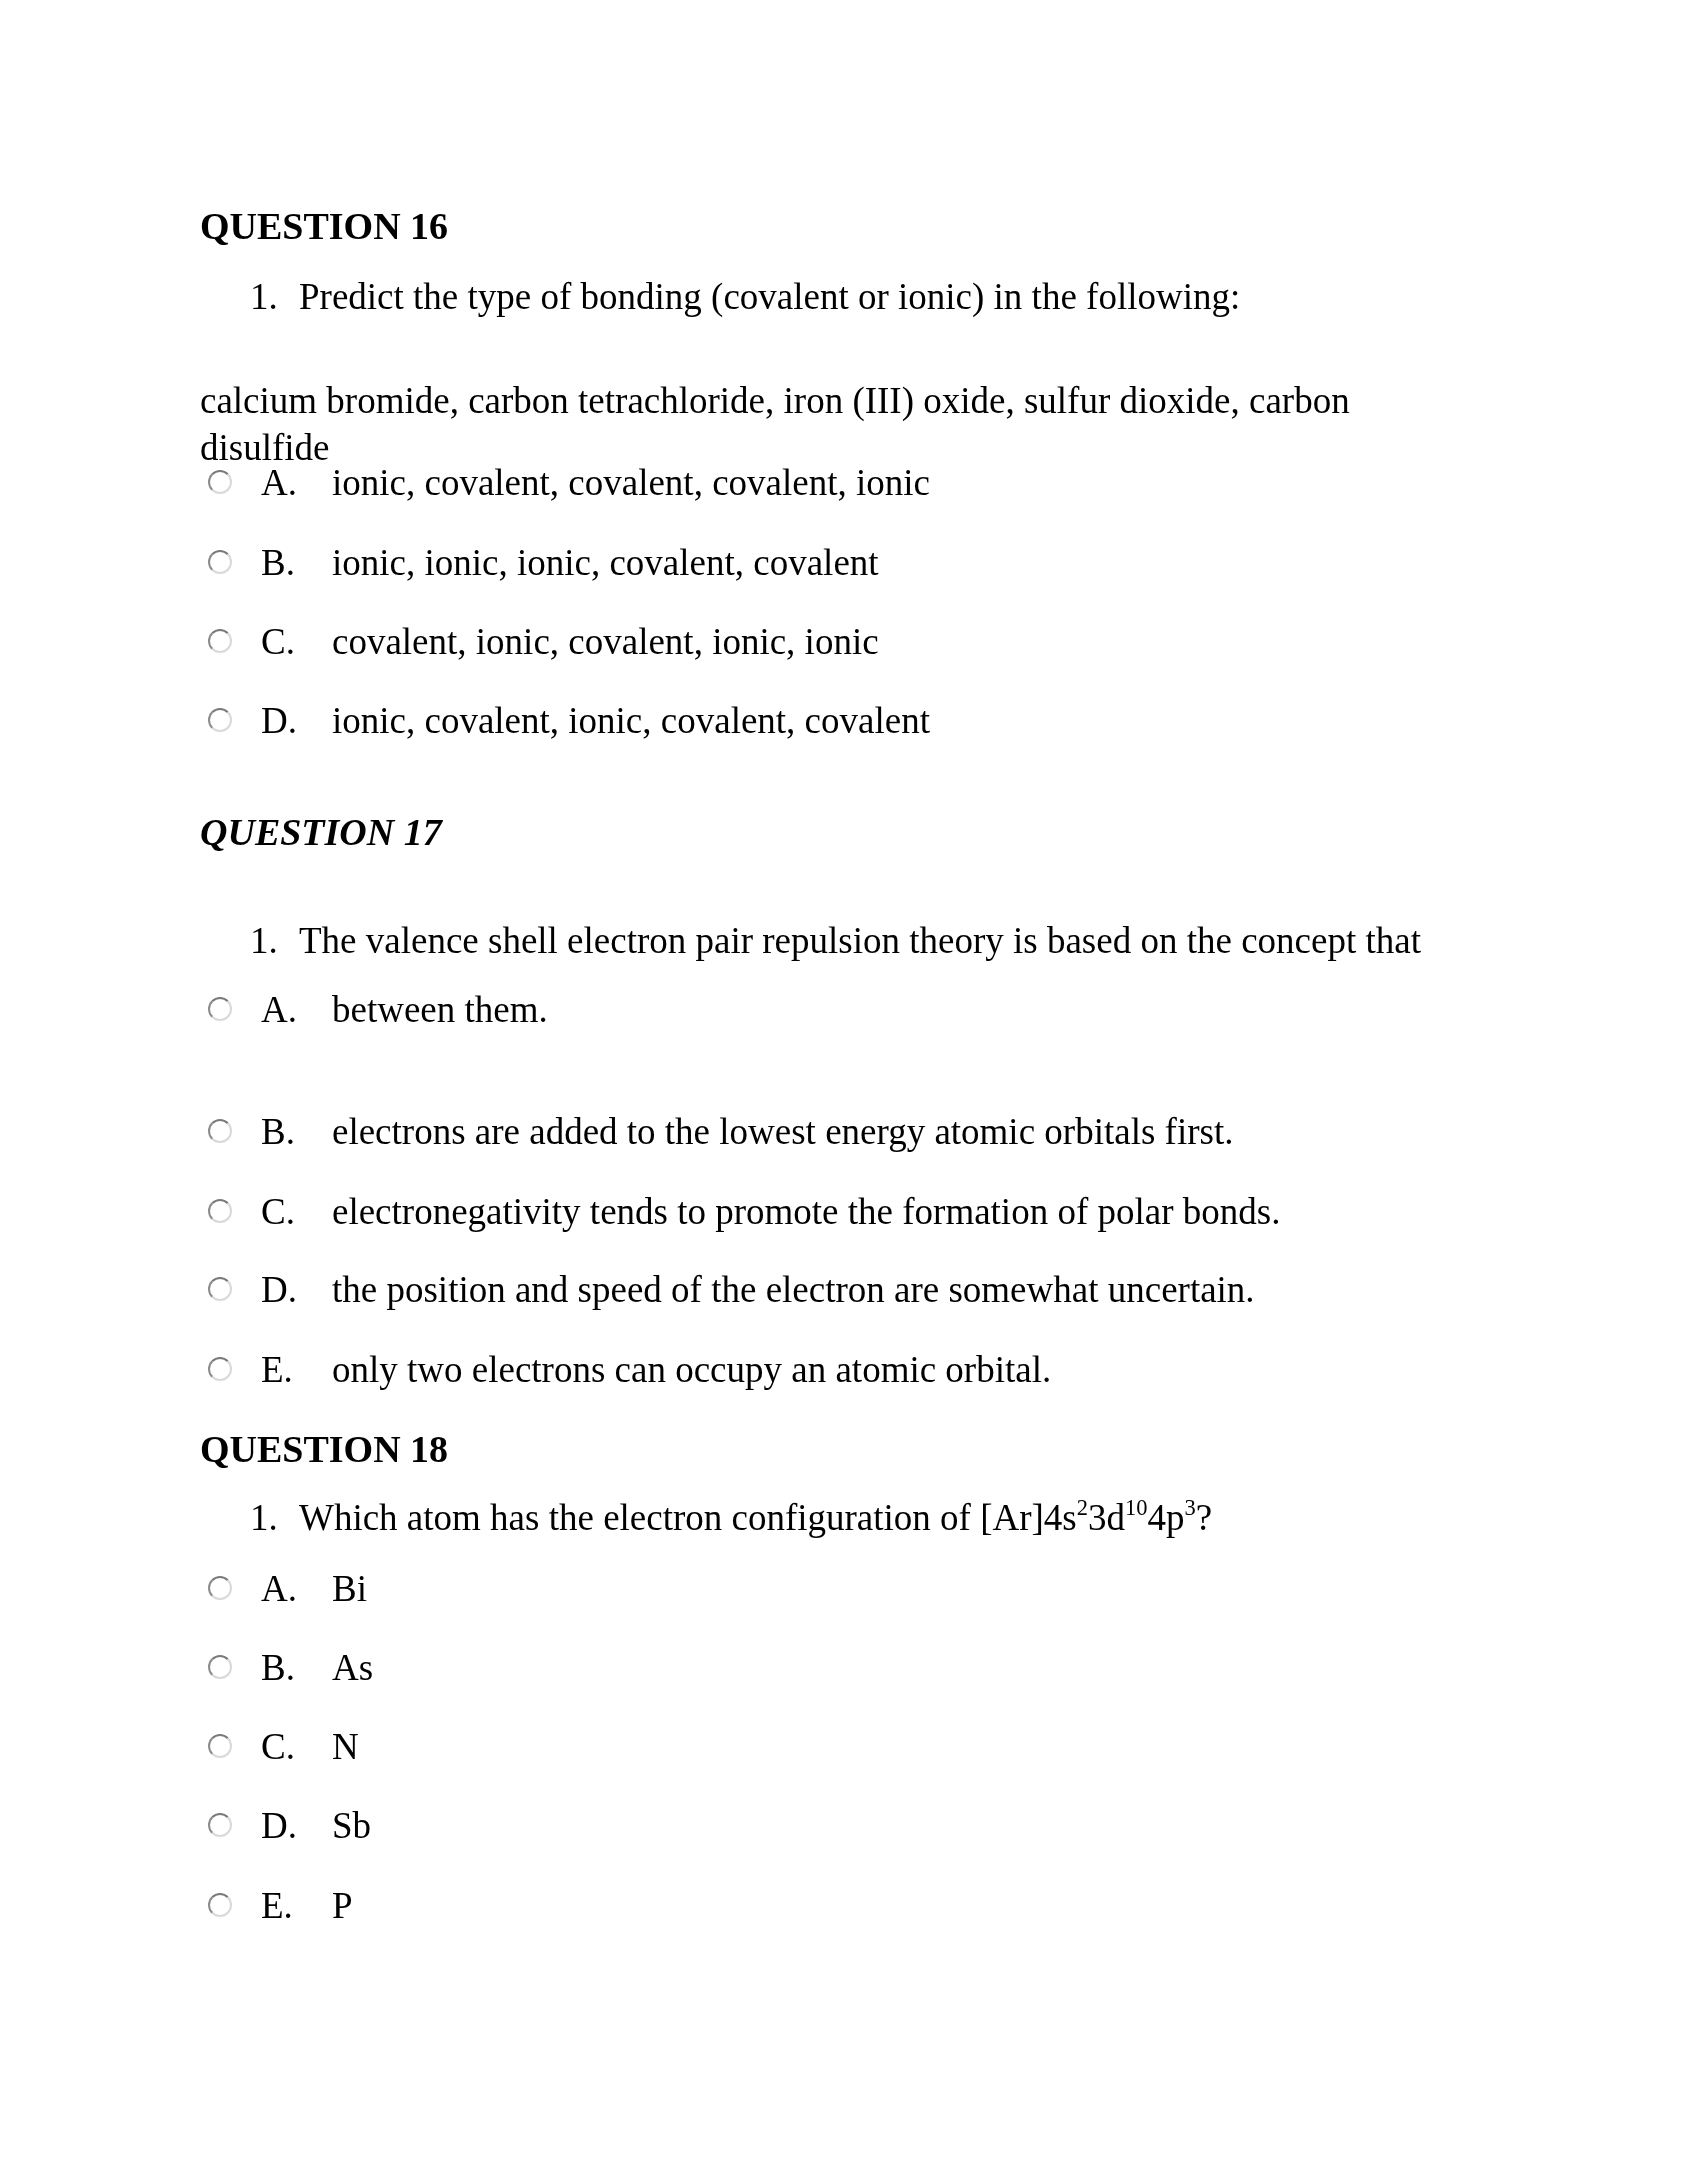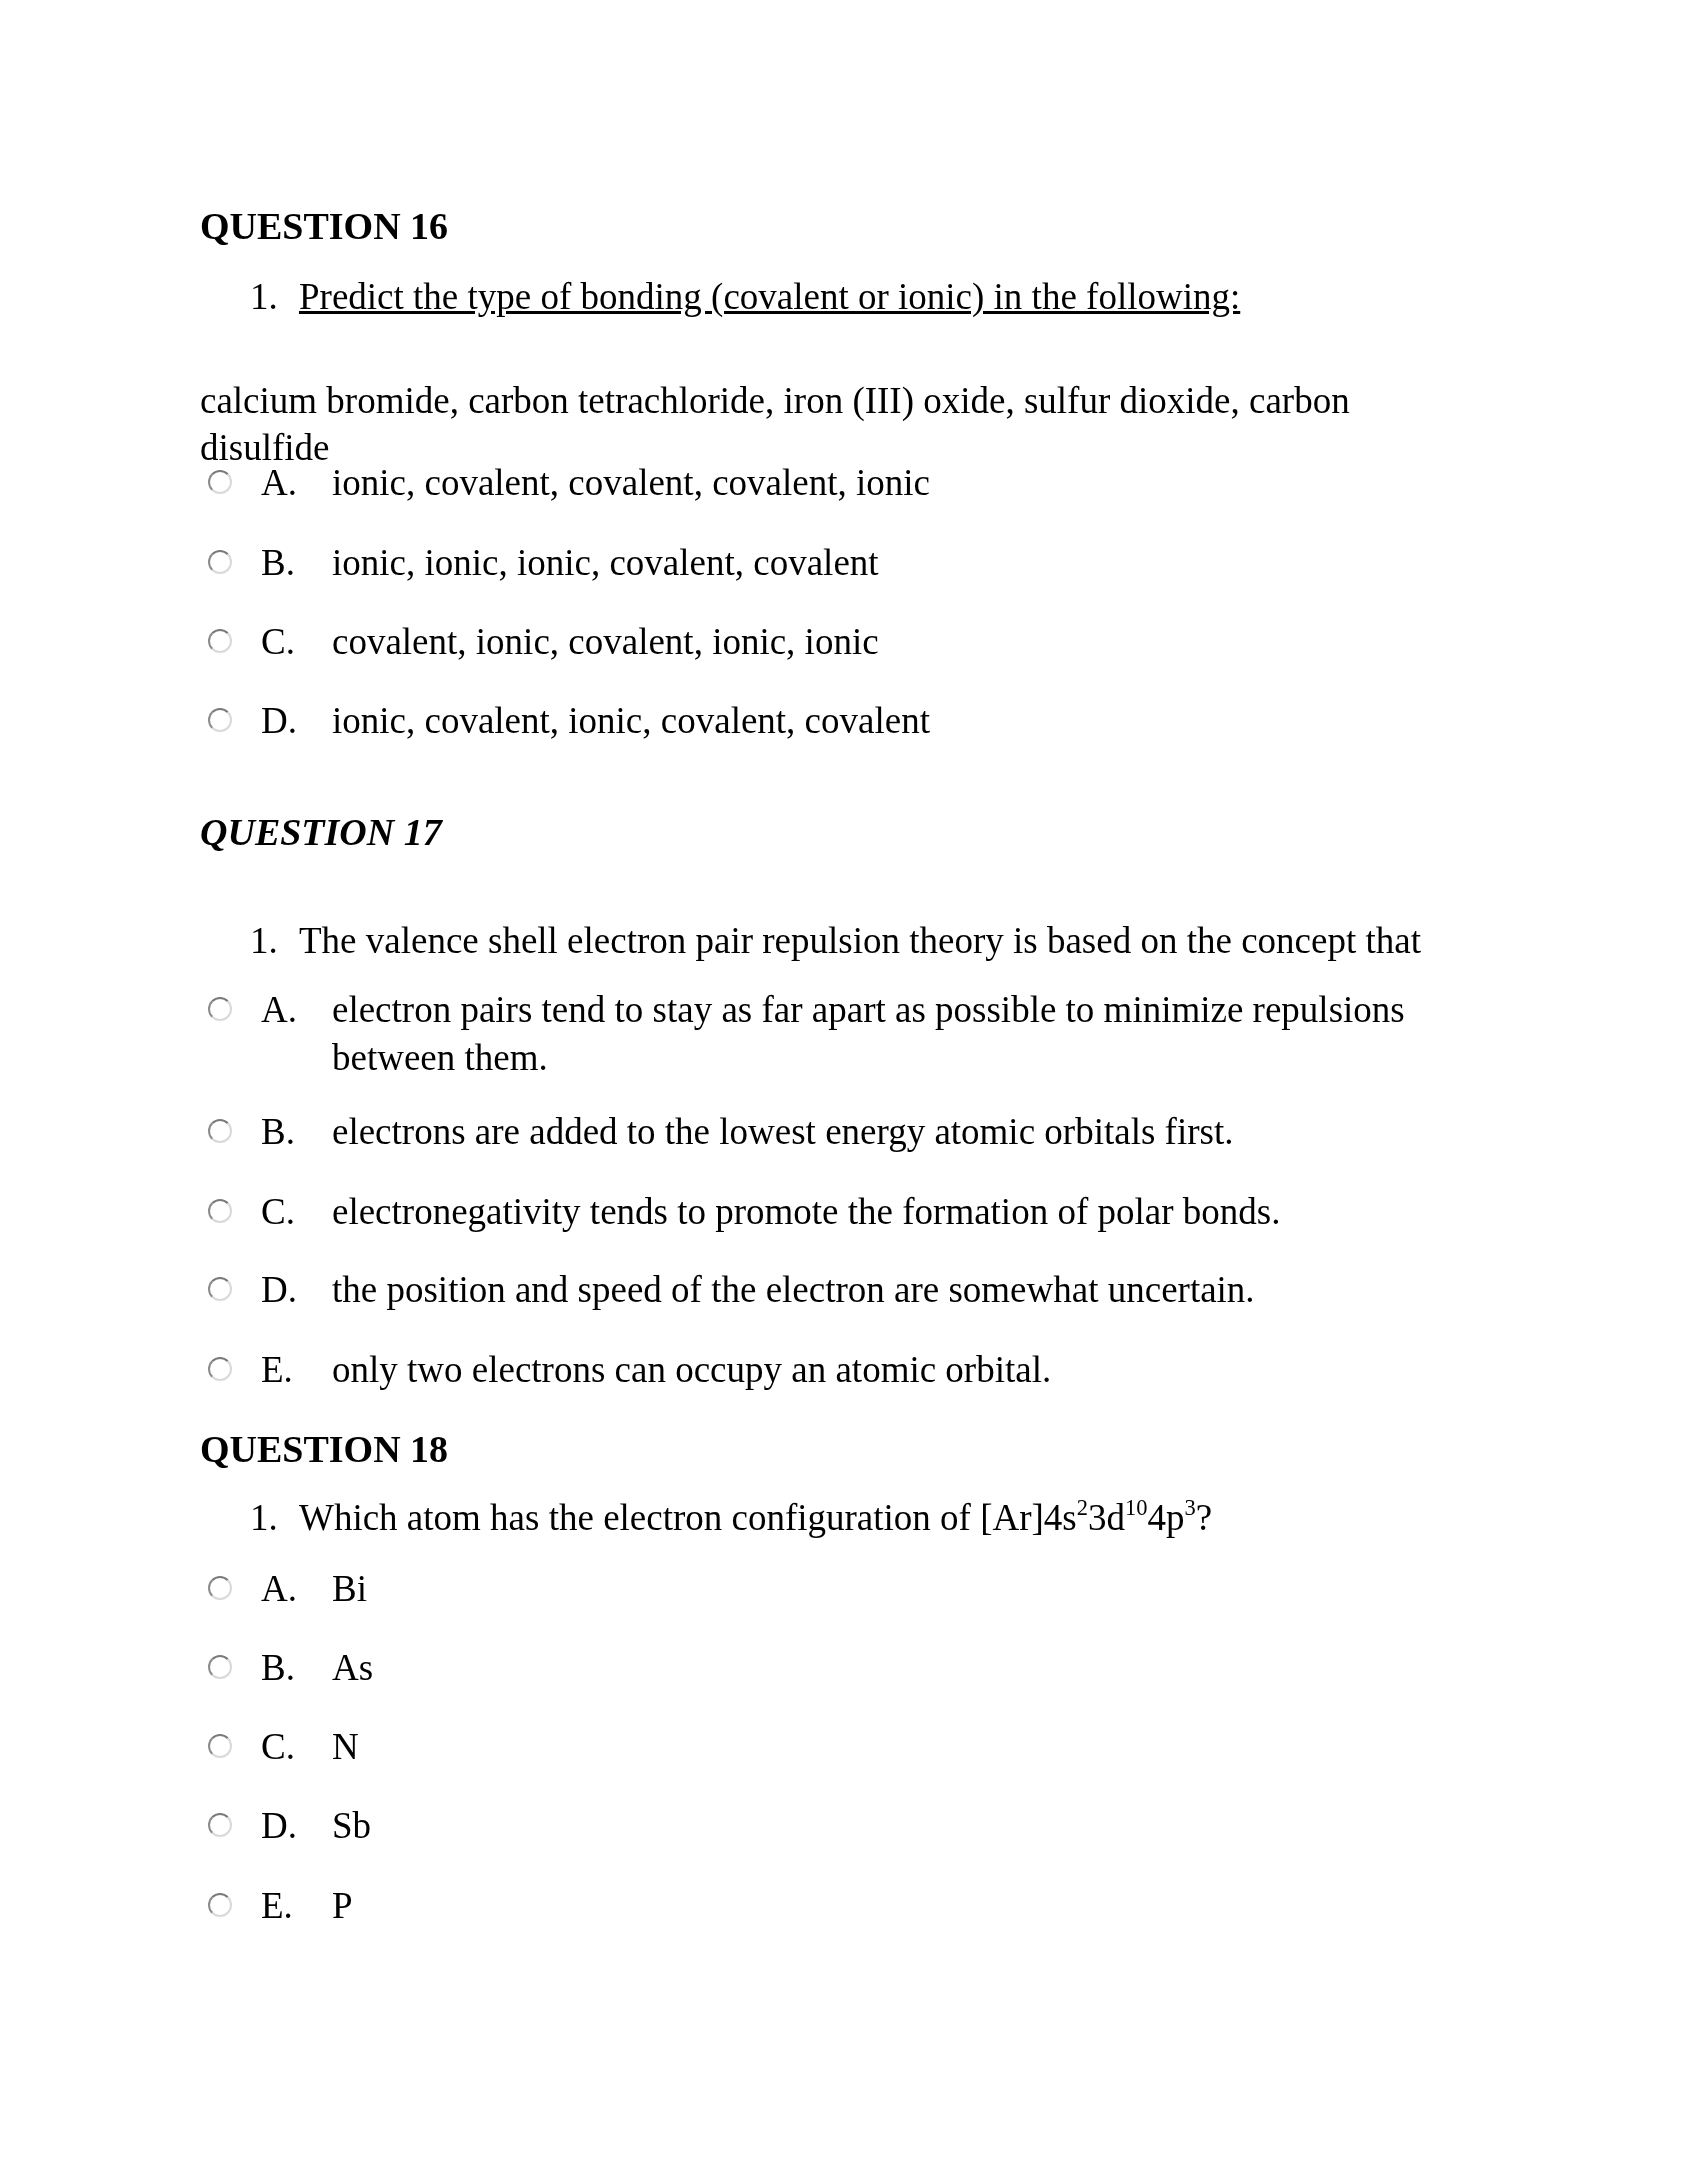--- a/index.html
+++ b/index.html
@@ -87,21 +87,21 @@
     }
   </style>
 </head>
 <body>
 
 <div class="page">
 
   <section>
     <div class="abs q-heading" style="top:207px;">QUESTION 16</div>
 
-    <div class="abs stem" style="top:278px;text-decoration:underline;">
+    <div class="abs stem" style="top:278px;">
       <span class="num">1.</span><span>Predict the type of bonding (covalent or ionic) in the following:</span>
     </div>
 
     <div class="abs body-text" style="top:347px;">calcium bromide, carbon tetrachloride, iron (III) oxide, sulfur dioxide, carbon</div>
     <div class="abs body-text" style="top:394px;">disulfide</div>
 
     <div class="option" style="top:459px;">
       <span class="radio"></span>
       <span class="letter">A.</span>
       <span class="text">ionic, covalent, covalent, covalent, ionic</span>
@@ -127,21 +127,20 @@
     <div class="abs q-heading" style="top:813px;font-style:italic;">QUESTION 17</div>
 
     <div class="abs stem" style="top:922px;">
       <span class="num">1.</span><span>The valence shell electron pair repulsion theory is based on the concept that</span>
     </div>
 
     <div class="option" style="top:986px;">
       <span class="radio"></span>
       <span class="letter">A.</span>
       <span class="text">
-        <span class="cont">electron pairs tend to stay as far apart as possible to minimize repulsions</span>
         <span class="cont">between them.</span>
       </span>
     </div>
     <div class="option" style="top:1108px;">
       <span class="radio"></span>
       <span class="letter">B.</span>
       <span class="text">electrons are added to the lowest energy atomic orbitals first.</span>
     </div>
     <div class="option" style="top:1188px;">
       <span class="radio"></span>

